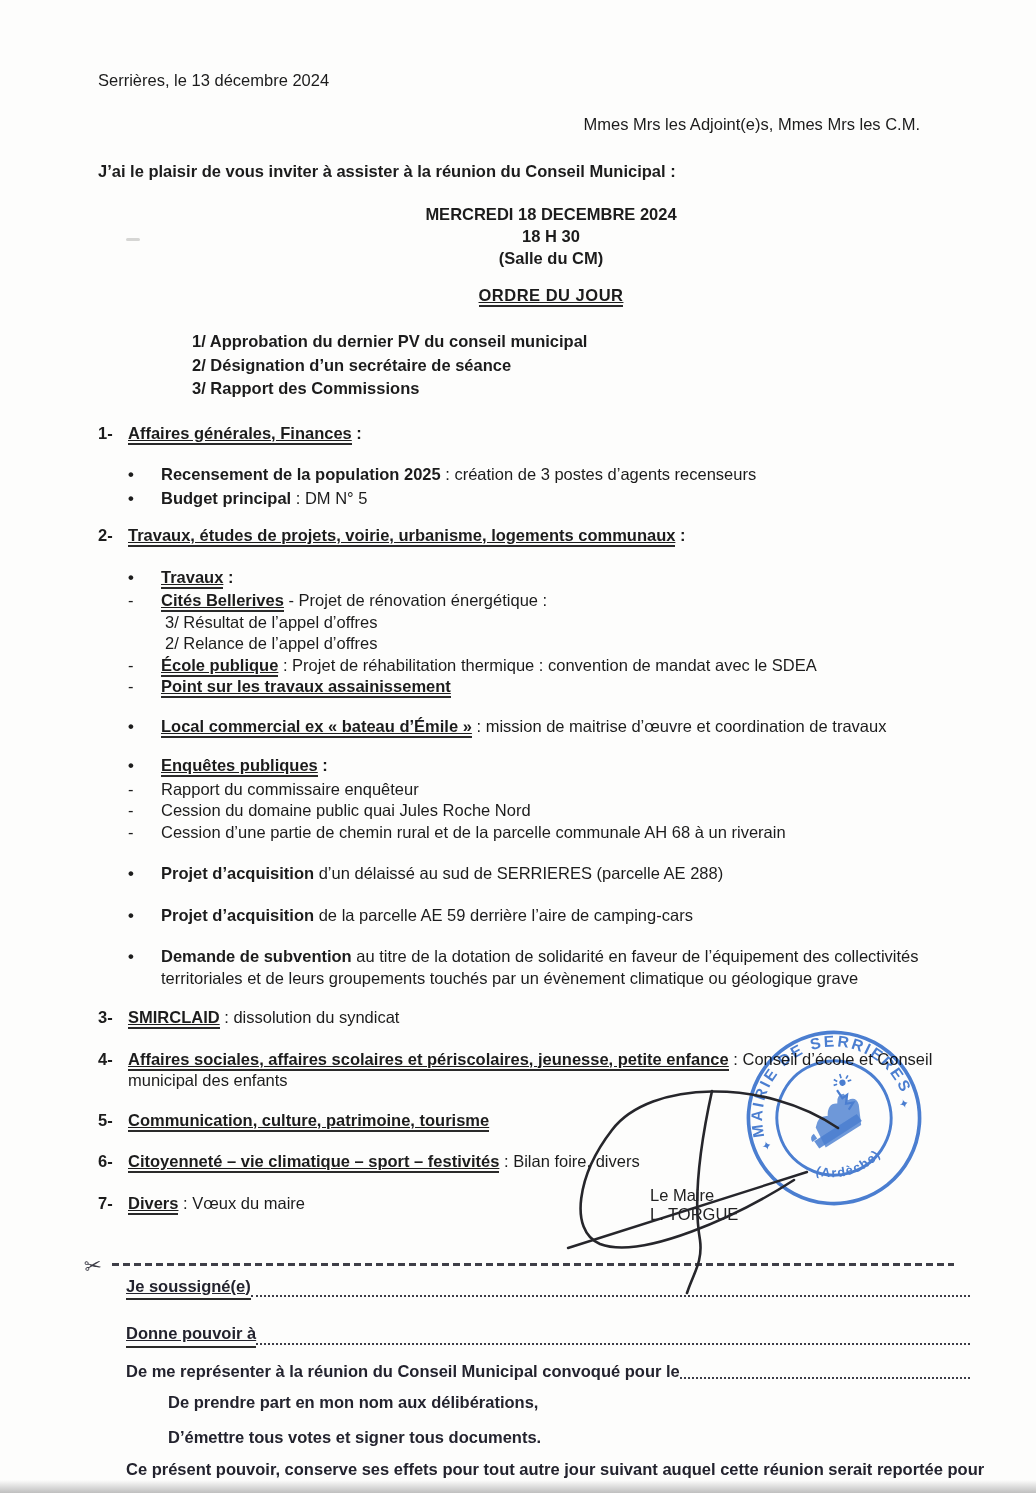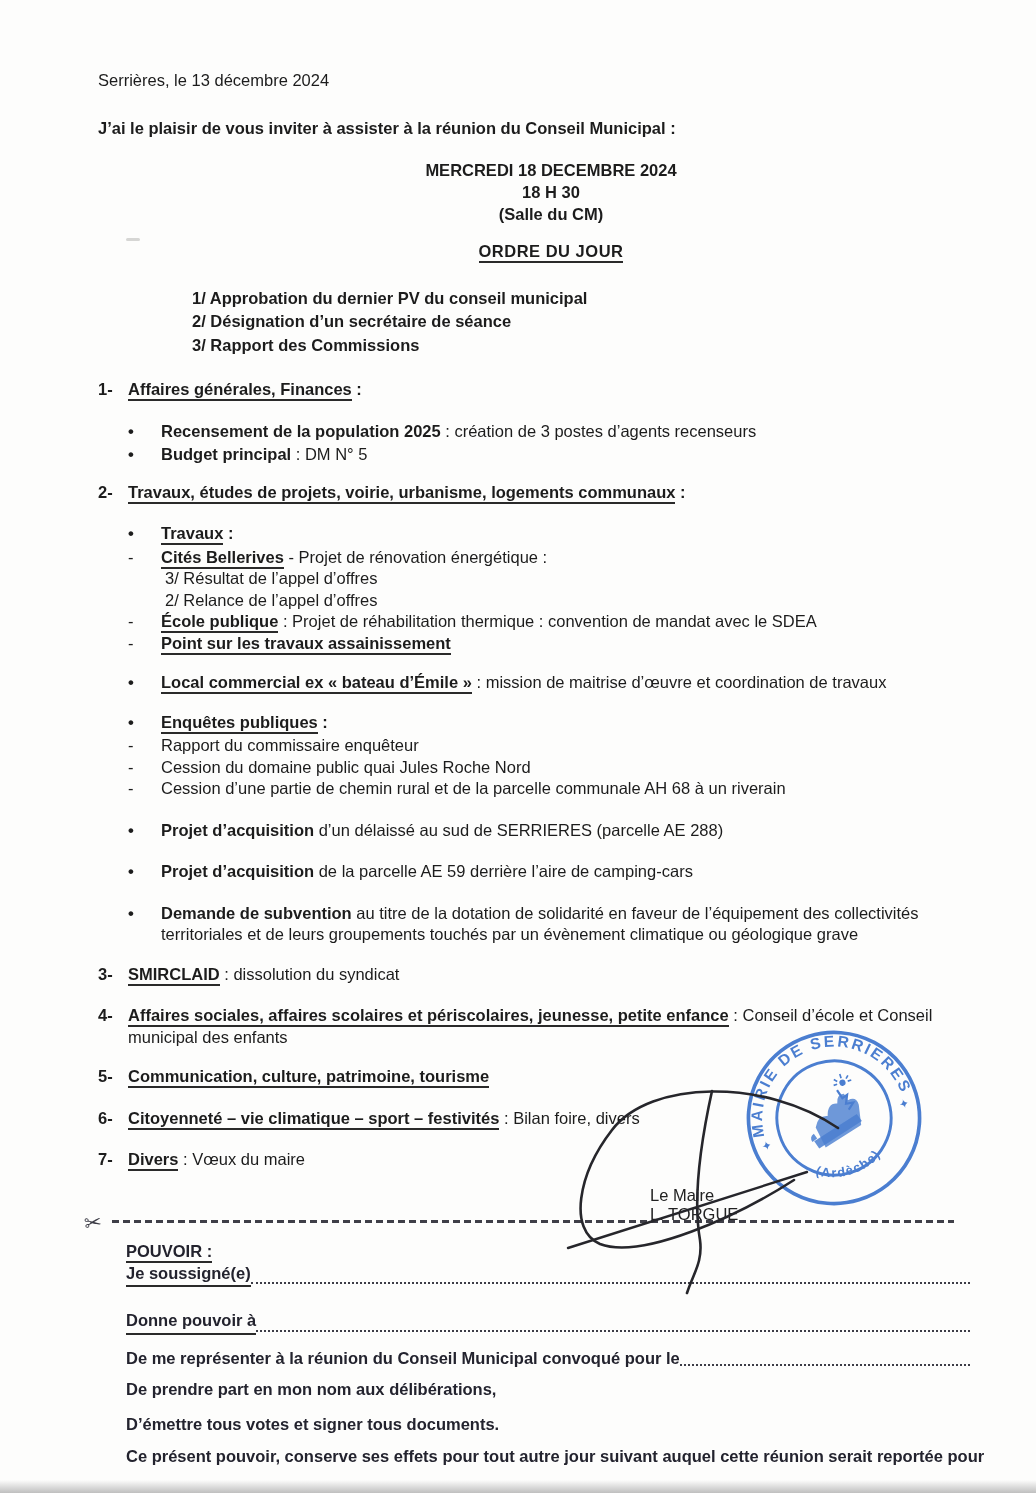--- a/index.html
+++ b/index.html
@@ -4,21 +4,21 @@
 <style>
   * { margin:0; padding:0; box-sizing:border-box; }
   html,body { background:#e8e8e8; }
   .page {
     position:relative; width:1036px; height:1493px; margin:0 auto;
     background:#fdfdfc; overflow:hidden; color:#1c1c1c;
     font-family:"Liberation Sans", sans-serif; font-size:16.5px; line-height:21.5px;
     padding:70px 80px 0 98px;
   }
   .b { font-weight:700; }
-  .u { border-bottom:2px solid #2a2a2a; padding-bottom:1px; }
+  .u { border-bottom:2px solid #2a2a2a; padding-bottom:1px;text-decoration:underline; }
   .right { text-align:right; margin-right:36px; }
   .center { text-align:center; margin-left:48px; }
   .meeting { margin-top:20px; line-height:22px; }
   .agenda-title { margin-top:16px; }
   .agenda-title span { letter-spacing:.5px; }
   .prelim { margin-top:24px; padding-left:94px; line-height:23.5px; font-weight:700; }
   .sec { display:flex; margin-top:18px; }
   .sec .num { flex:none; width:30px; font-weight:700; }
   .sec .body { flex:1; }
   .li { display:flex; padding-left:30px; }
@@ -36,39 +36,40 @@
   
   .cutwrap { display:flex; align-items:center; margin-top:40px; }
   .scissors { flex:none; width:28px; font-size:21px; color:#3a3a44; transform:rotate(-8deg); margin-left:-14px; }
   .cutline { flex:1; height:3px; margin-right:2px;
     background:repeating-linear-gradient(90deg,#3f3f48 0 7px, transparent 7px 11px); }
   
   .pouvoir { margin-left:28px; margin-right:-14px; color:#23232e; }
   .pv-title { margin-top:9px; font-weight:700; }
   .pv-row { display:flex; align-items:flex-end; font-weight:700; }
   .dots { flex:1; border-bottom:2.5px dotted #3c3c46; margin-bottom:3px; }
-  .pv-body { font-weight:700; line-height:29px; margin-top:6px; }
+  .pv-body { font-weight:700; line-height:29px; margin-top:6px;margin-left:42px; }
   .pv-wrap { font-weight:700; line-height:30px; margin-top:2px; width:870px; }
   .mt9 { margin-top:23px; }
   
   .sig-name { position:absolute; left:650px; top:1186px; line-height:19px; color:#222; z-index:3; }
   .sig-svg { position:absolute; left:540px; top:1070px; z-index:4; pointer-events:none; }
   .stamp { position:absolute; left:742px; top:1026px; width:184px; height:184px;
     transform:rotate(-17deg); z-index:2; mix-blend-mode:multiply; opacity:.92; }
   .bottom-strip { position:absolute; left:0; right:0; bottom:0; height:13px;
     background:linear-gradient(#fdfdfc,#bfbfbf); }
   .smudge { position:absolute; left:126px; top:238px; width:14px; height:3px; background:#d6d6d4; border-radius:2px; }
 </style>
 </head>
 <body>
 
 <div class="page">
 
   <div class="date-line">Serrières, le 13 décembre 2024</div>
 
+  <div class="recipients right">Mmes Mrs les Adjoint(e)s, Mmes Mrs les C.M.</div>
 
   <div class="intro">J’ai le plaisir de vous inviter à assister à la réunion du Conseil Municipal :</div>
 
   <div class="meeting center b">
     <div>MERCREDI 18 DECEMBRE 2024</div>
     <div>18 H 30</div>
     <div>(Salle du CM)</div>
   </div>
 
   <div class="agenda-title center b">
@@ -180,21 +181,20 @@
     <span class="num">7-</span>
     <span class="body"><span class="b u">Divers</span><span> : Vœux du maire</span></span>
   </div>
 
   <div class="cutwrap">
     <span class="scissors">✂</span>
     <span class="cutline"></span>
   </div>
 
   <div class="pouvoir">
-    <div class="pv-title"><span class="u">POUVOIR :</span></div>
     <div class="pv-row">
       <span class="u">Je soussigné(e)</span>
       <span class="dots"></span>
     </div>
     <div class="pv-row mt9">
       <span class="u">Donne pouvoir à</span>
       <span class="dots"></span>
     </div>
     <div class="pv-row" style="margin-top:13px;">
       <span>De me représenter à la réunion du Conseil Municipal convoqué pour le</span>

